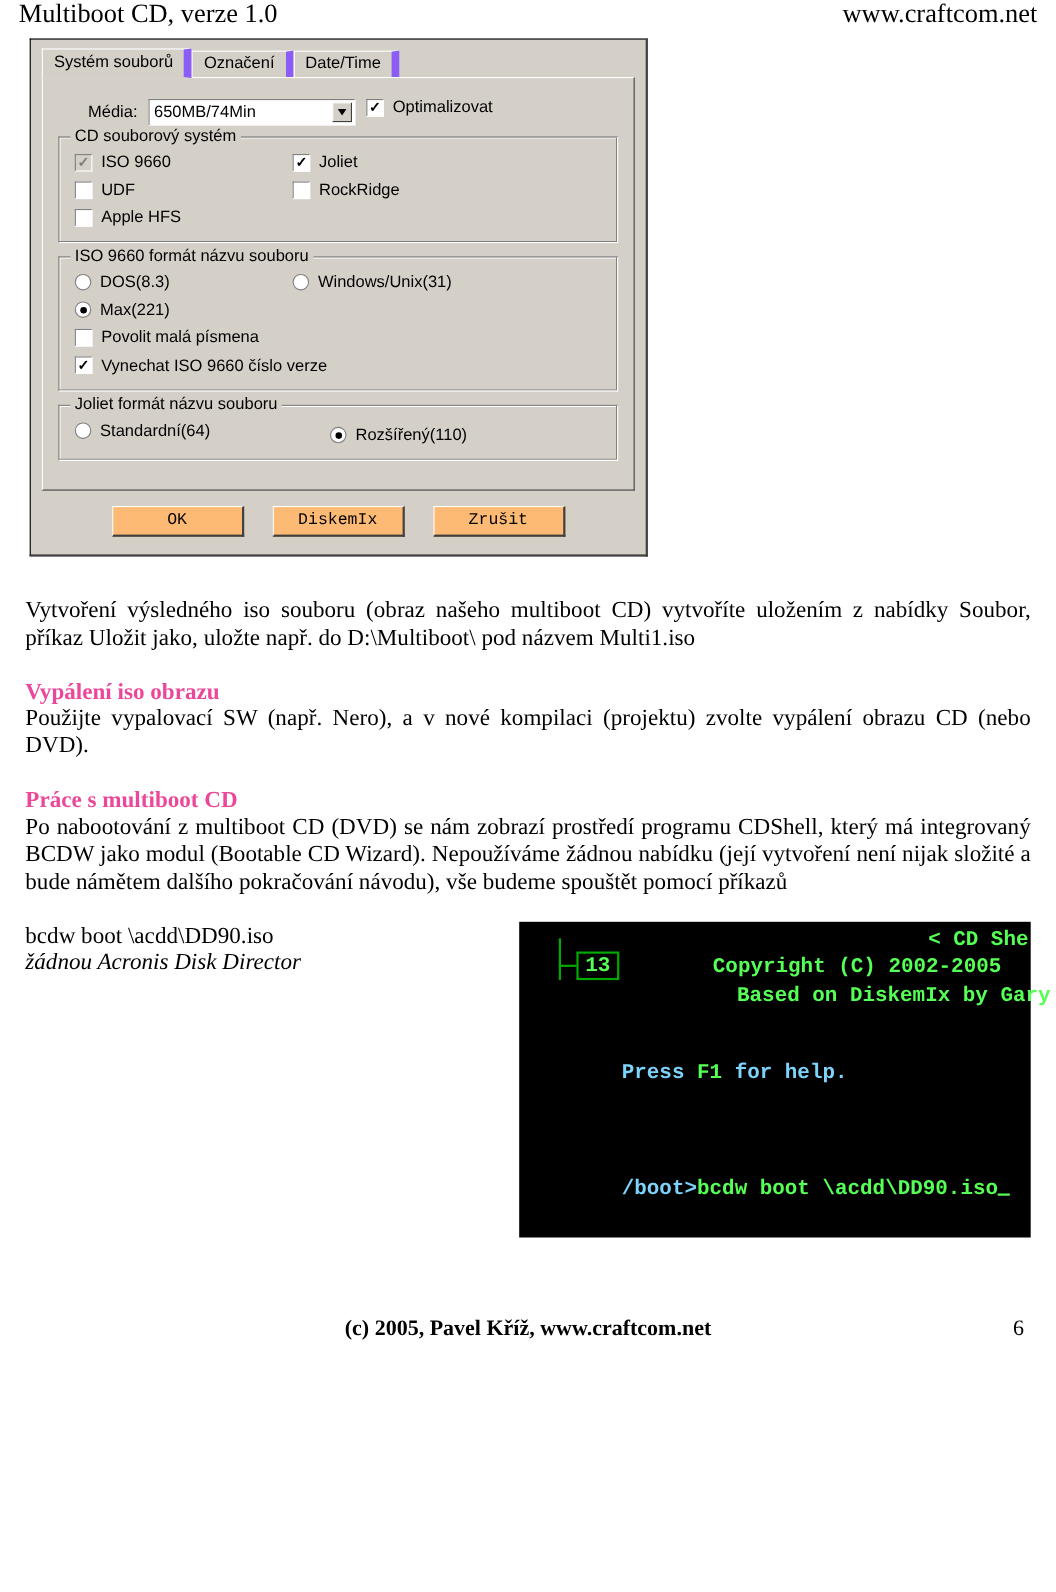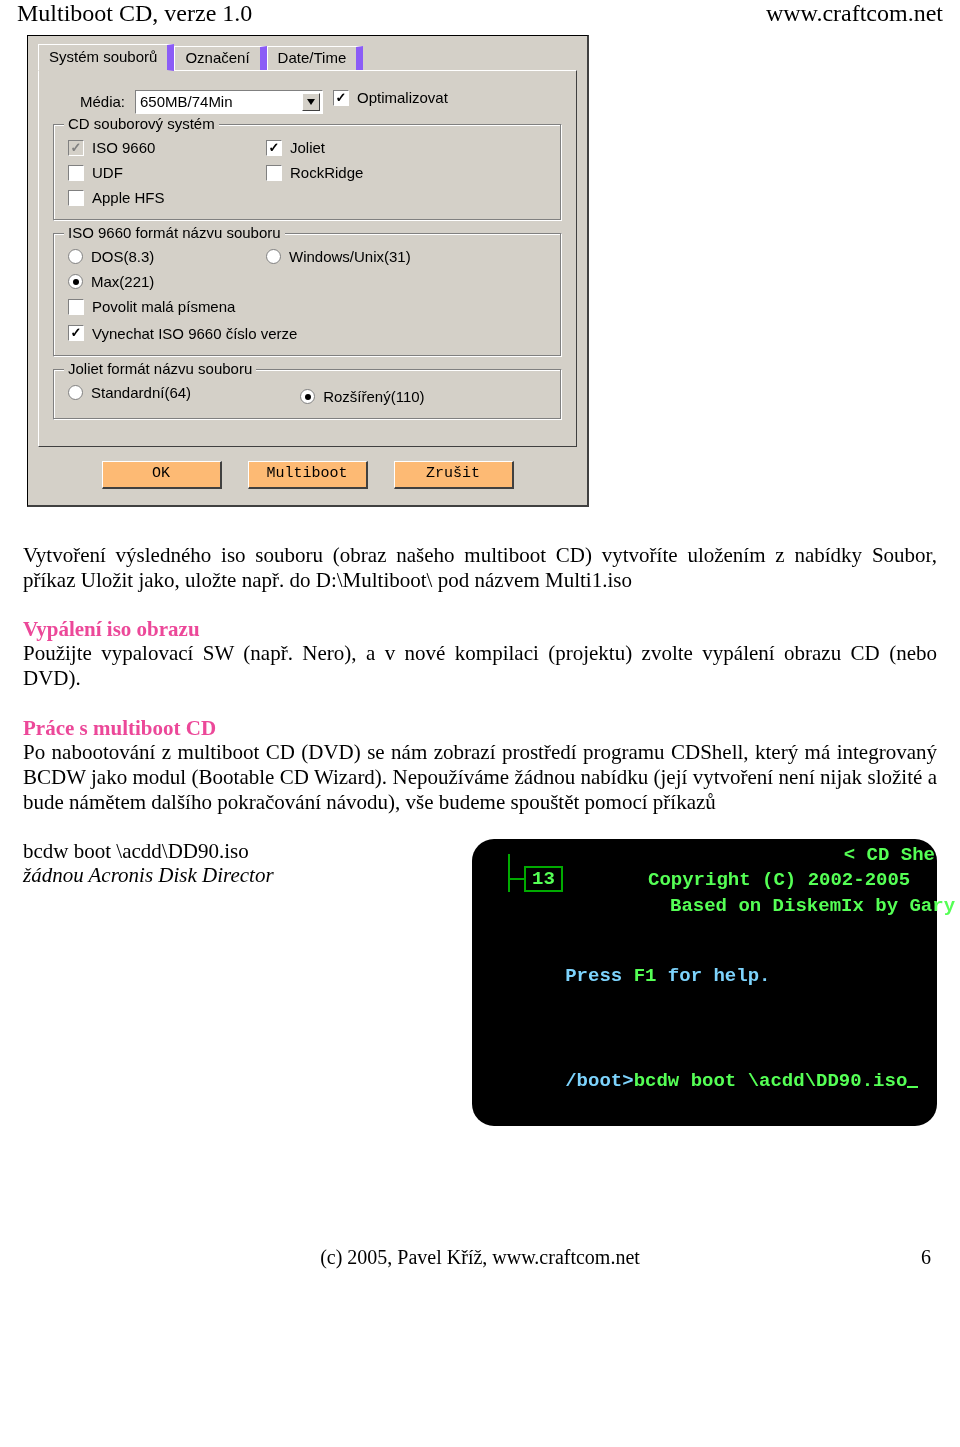--- a/index.html
+++ b/index.html
@@ -181,21 +181,20 @@
   .bottom-flex .left { flex: 1; }
   
   .console {
     width: 465px;
     background: #000;
     padding: 4px 0 0 0;
     font-family: "Courier New", Courier, monospace;
     font-size: 19px;
     font-weight: bold;
     line-height: 1.35;
-    border-radius: 22px;
   }
   .console .g { color: #55ff55; }
   .console .dg { color: #7dd3fc; }
   .console .line { white-space: pre; padding-left: 2px; }
   .console .box13 {
     display: inline-block;
     border: 2px solid #00aa00;
     color: #55ff55;
     padding: 0 6px;
     line-height: 22px;
@@ -205,26 +204,27 @@
   .console .tee::before {
     content: "";
     position: absolute;
     left: 36px; top: 10px;
     width: 16px; height: 2px;
     background: #00aa00;
   }
   .cursor { display: inline-block; width: 11px; border-bottom: 2px solid #55ff55; height: 16px; vertical-align: -2px; }
   .footer {
     text-align: center;
-    margin-top: 120px;
+    margin-top: 72px;
     font-size: 20px;
     display: flex;
     justify-content: center;
     gap: 60px;
     padding: 0 20px;
+    font-weight: bold;
   }
   .footer-wrap { position: relative; }
 </style>
 </head>
 <body>
 
 <div class="header-row">
   <span>Multiboot CD, verze 1.0</span>
   <span>www.craftcom.net</span>
 </div>
@@ -322,21 +322,21 @@
           <span class="rdo checked"></span>
           <span>Rozšířený(110)</span>
         </span>
       </div>
     </div>
 
   </div>
 
   <div class="btn-row">
     <div class="win-btn">OK</div>
-    <div class="win-btn">Multiboot</div>
+    <div class="win-btn">DiskemIx</div>
     <div class="win-btn">Zrušit</div>
   </div>
 </div>
 
 <div class="doc">
   <p>Vytvoření výsledného iso souboru (obraz našeho multiboot CD) vytvoříte uložením z nabídky Soubor, příkaz Uložit jako, uložte např. do D:\Multiboot\ pod názvem Multi1.iso</p>
 
   <p class="nm">
     <span class="h">Vypálení iso obrazu</span><br>
     <span>Použijte vypalovací SW (např. Nero), a v nové kompilaci (projektu) zvolte vypálení obrazu CD (nebo DVD).</span>

